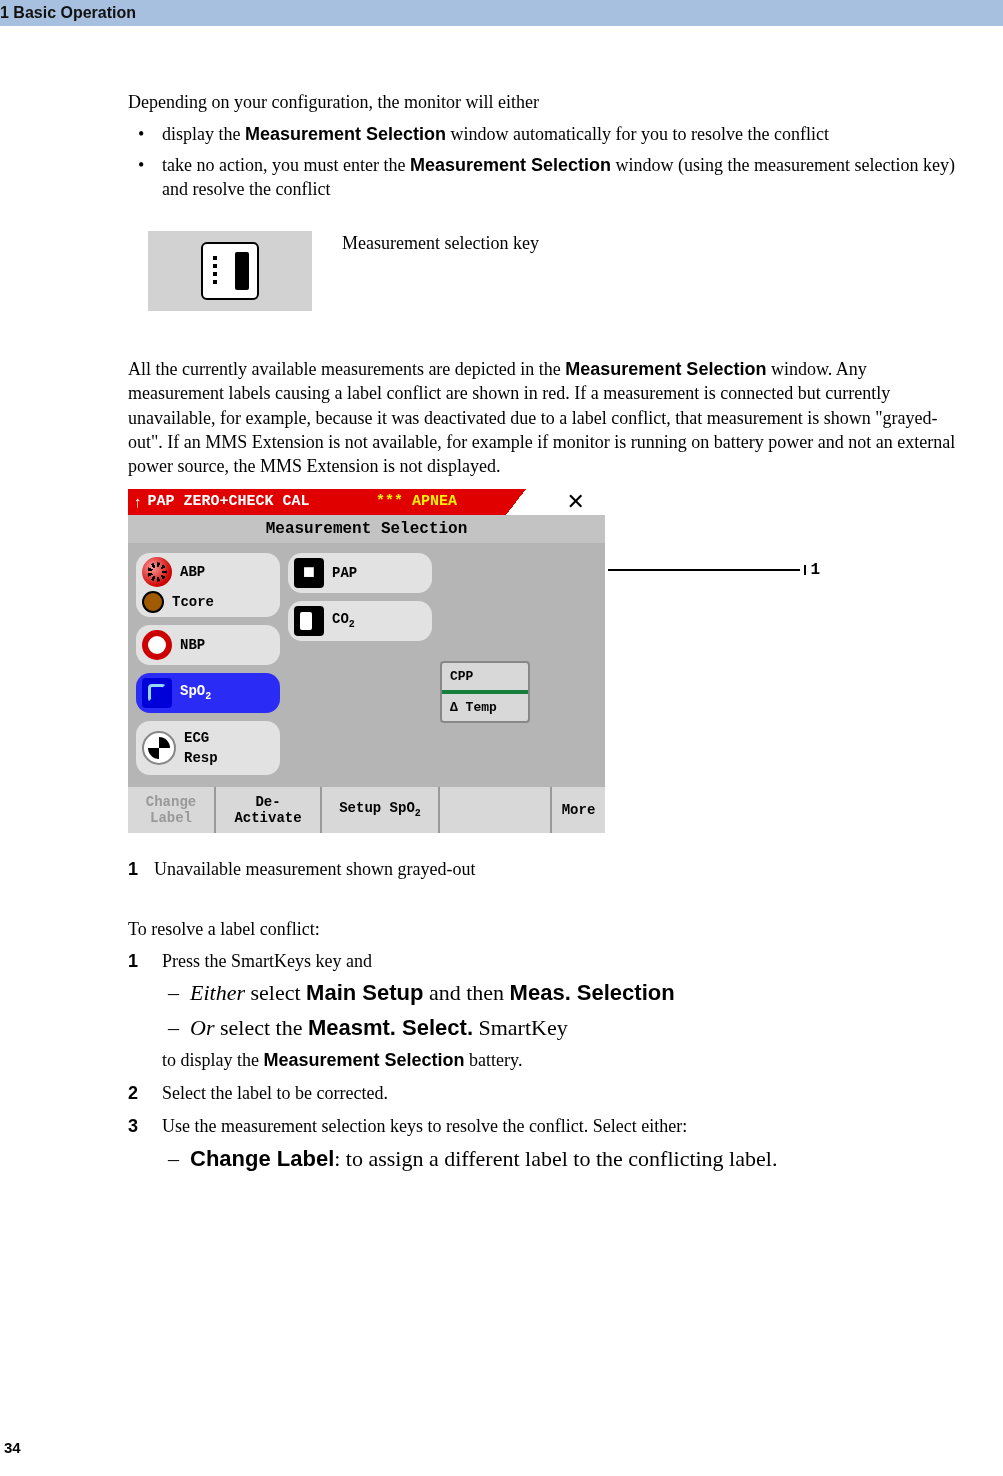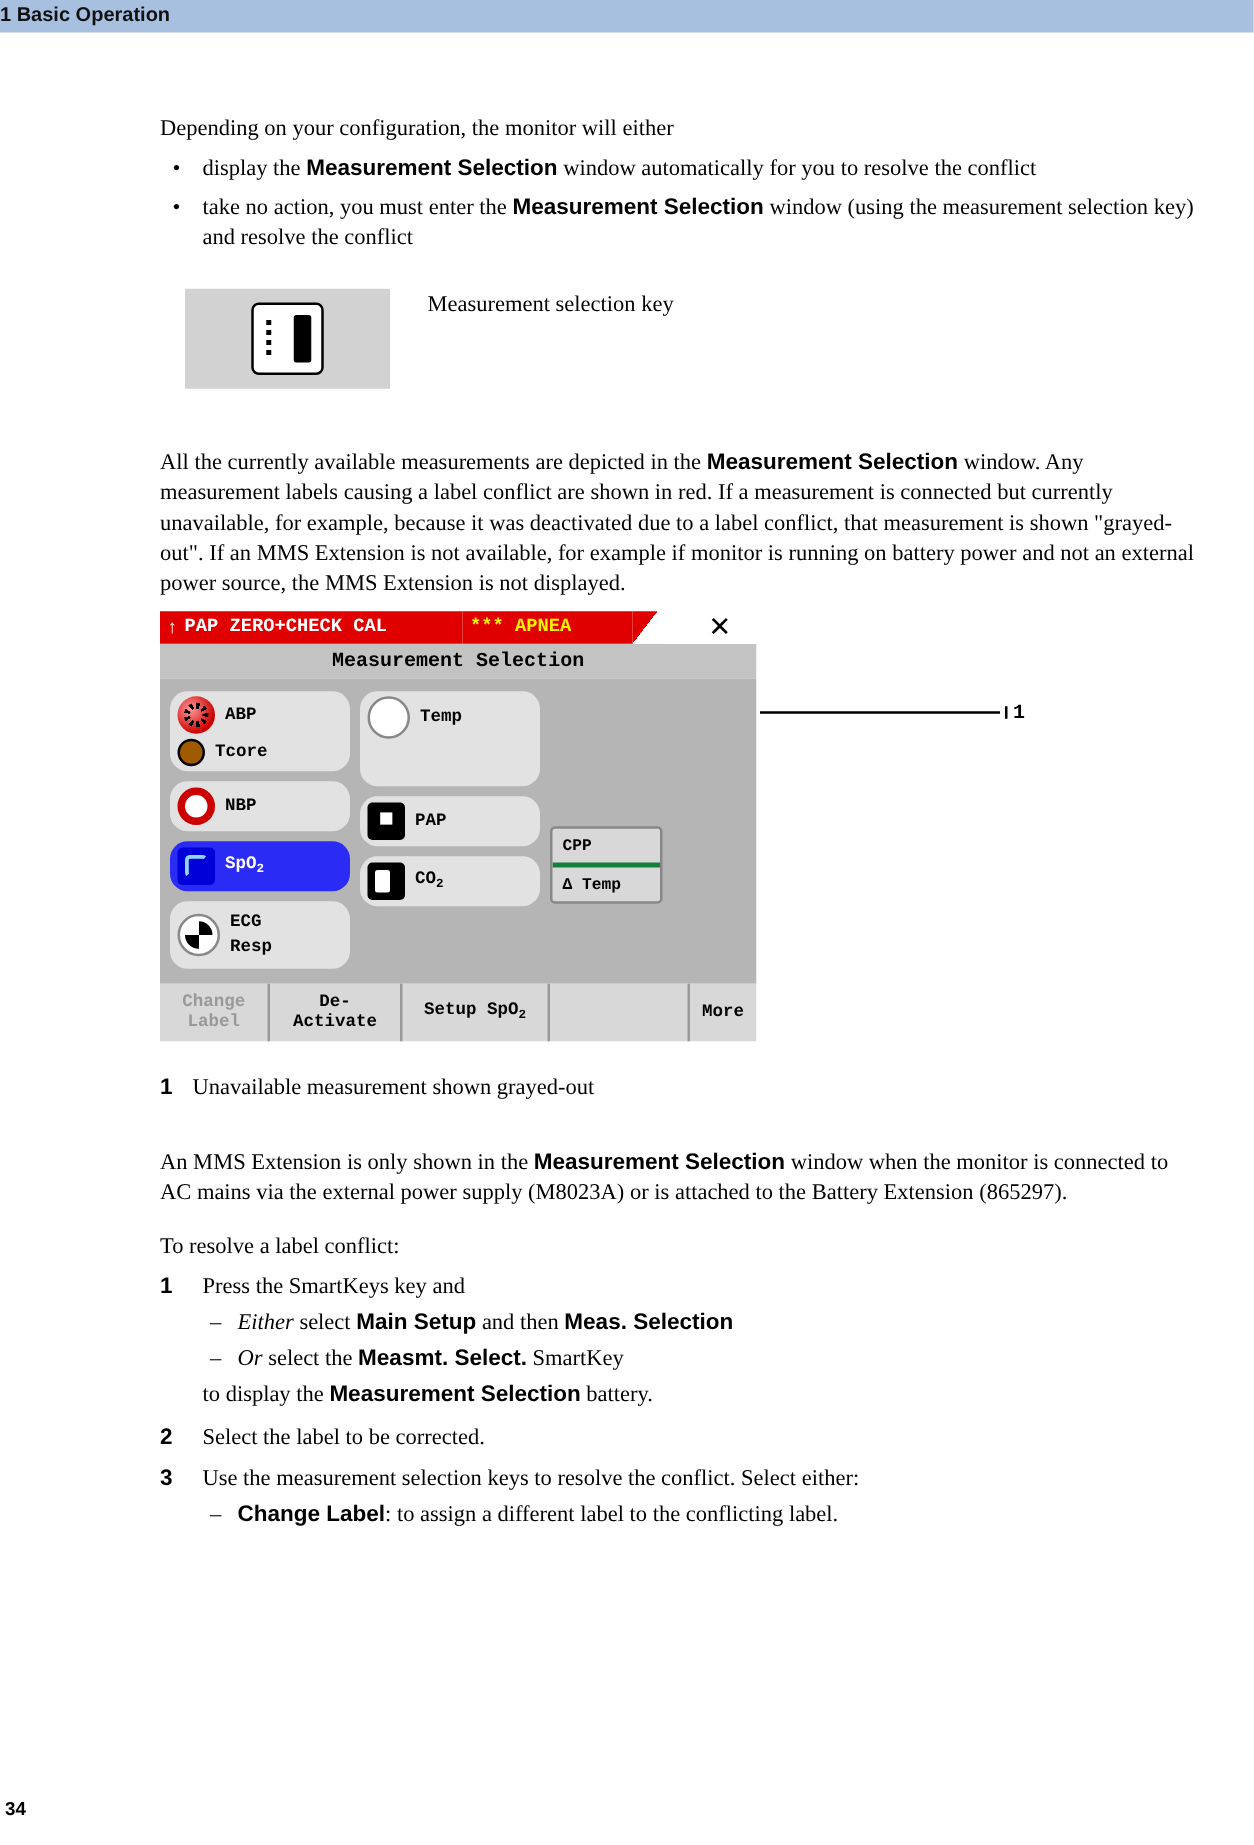--- a/index.html
+++ b/index.html
@@ -323,21 +323,21 @@
     font-weight: bold;
   }
   .dashlist {
     list-style: none;
     padding: 0;
     margin: 4px 0;
   }
   .dashlist li {
     position: relative;
     padding-left: 28px;
-    font-size: 18px;
+    font-size: 22px;
     line-height: 1.4;
     margin-bottom: 4px;
   }
   .dashlist li::before {
     content: "–";
     position: absolute;
     left: 6px;
     top: 0;
   }
   .italic { font-style: italic; }
@@ -417,31 +417,20 @@
             </div>
             <div class="slot double">
               <span class="circ whiteecg"></span>
               <div class="stack">
                 <span>ECG</span>
                 <span>Resp</span>
               </div>
             </div>
           </div>
           <div class="col col2">
-            <div class="slot double">
-              <div class="stack">
-                <div class="crow">
-                    <span class="circ white"></span>
-                    <span>Temp</span>
-                  </div>
-                <div class="crow">
-                    <span class="sq temp-g"></span>
-                  </div>
-              </div>
-            </div>
             <div class="slot">
               <span class="sq pap">■</span>
               <span>PAP</span>
             </div>
             <div class="slot">
               <span class="sq co2"></span>
               <span><span>CO</span><span class="sub">2</span></span>
             </div>
           </div>
           <div class="col col3">
@@ -468,23 +457,20 @@
         <div class="line"></div>
           <div class="tick"></div>
         <span>1</span>
       </div>
     </div>
 
     <div class="para caption-row">
       <span class="caption-num">1</span><span>Unavailable measurement shown grayed-out</span>
     </div>
 
-    <p class="para">
-      <span>An MMS Extension is only shown in the </span><span class="bold-sans">Measurement Selection</span><span> window when the monitor is connected to AC mains via the external power supply (M8023A) or is attached to the Battery Extension (865297).</span>
-    </p>
 
     <p class="para">To resolve a label conflict:</p>
 
     <ol class="numlist">
       <li>
         <span class="num">1</span>
         <span>Press the SmartKeys key and</span>
         <ul class="dashlist sublist">
           <li>
             <span class="italic">Either</span><span> select </span><span class="bold-sans">Main Setup</span><span> and then </span><span class="bold-sans">Meas. Selection</span>

